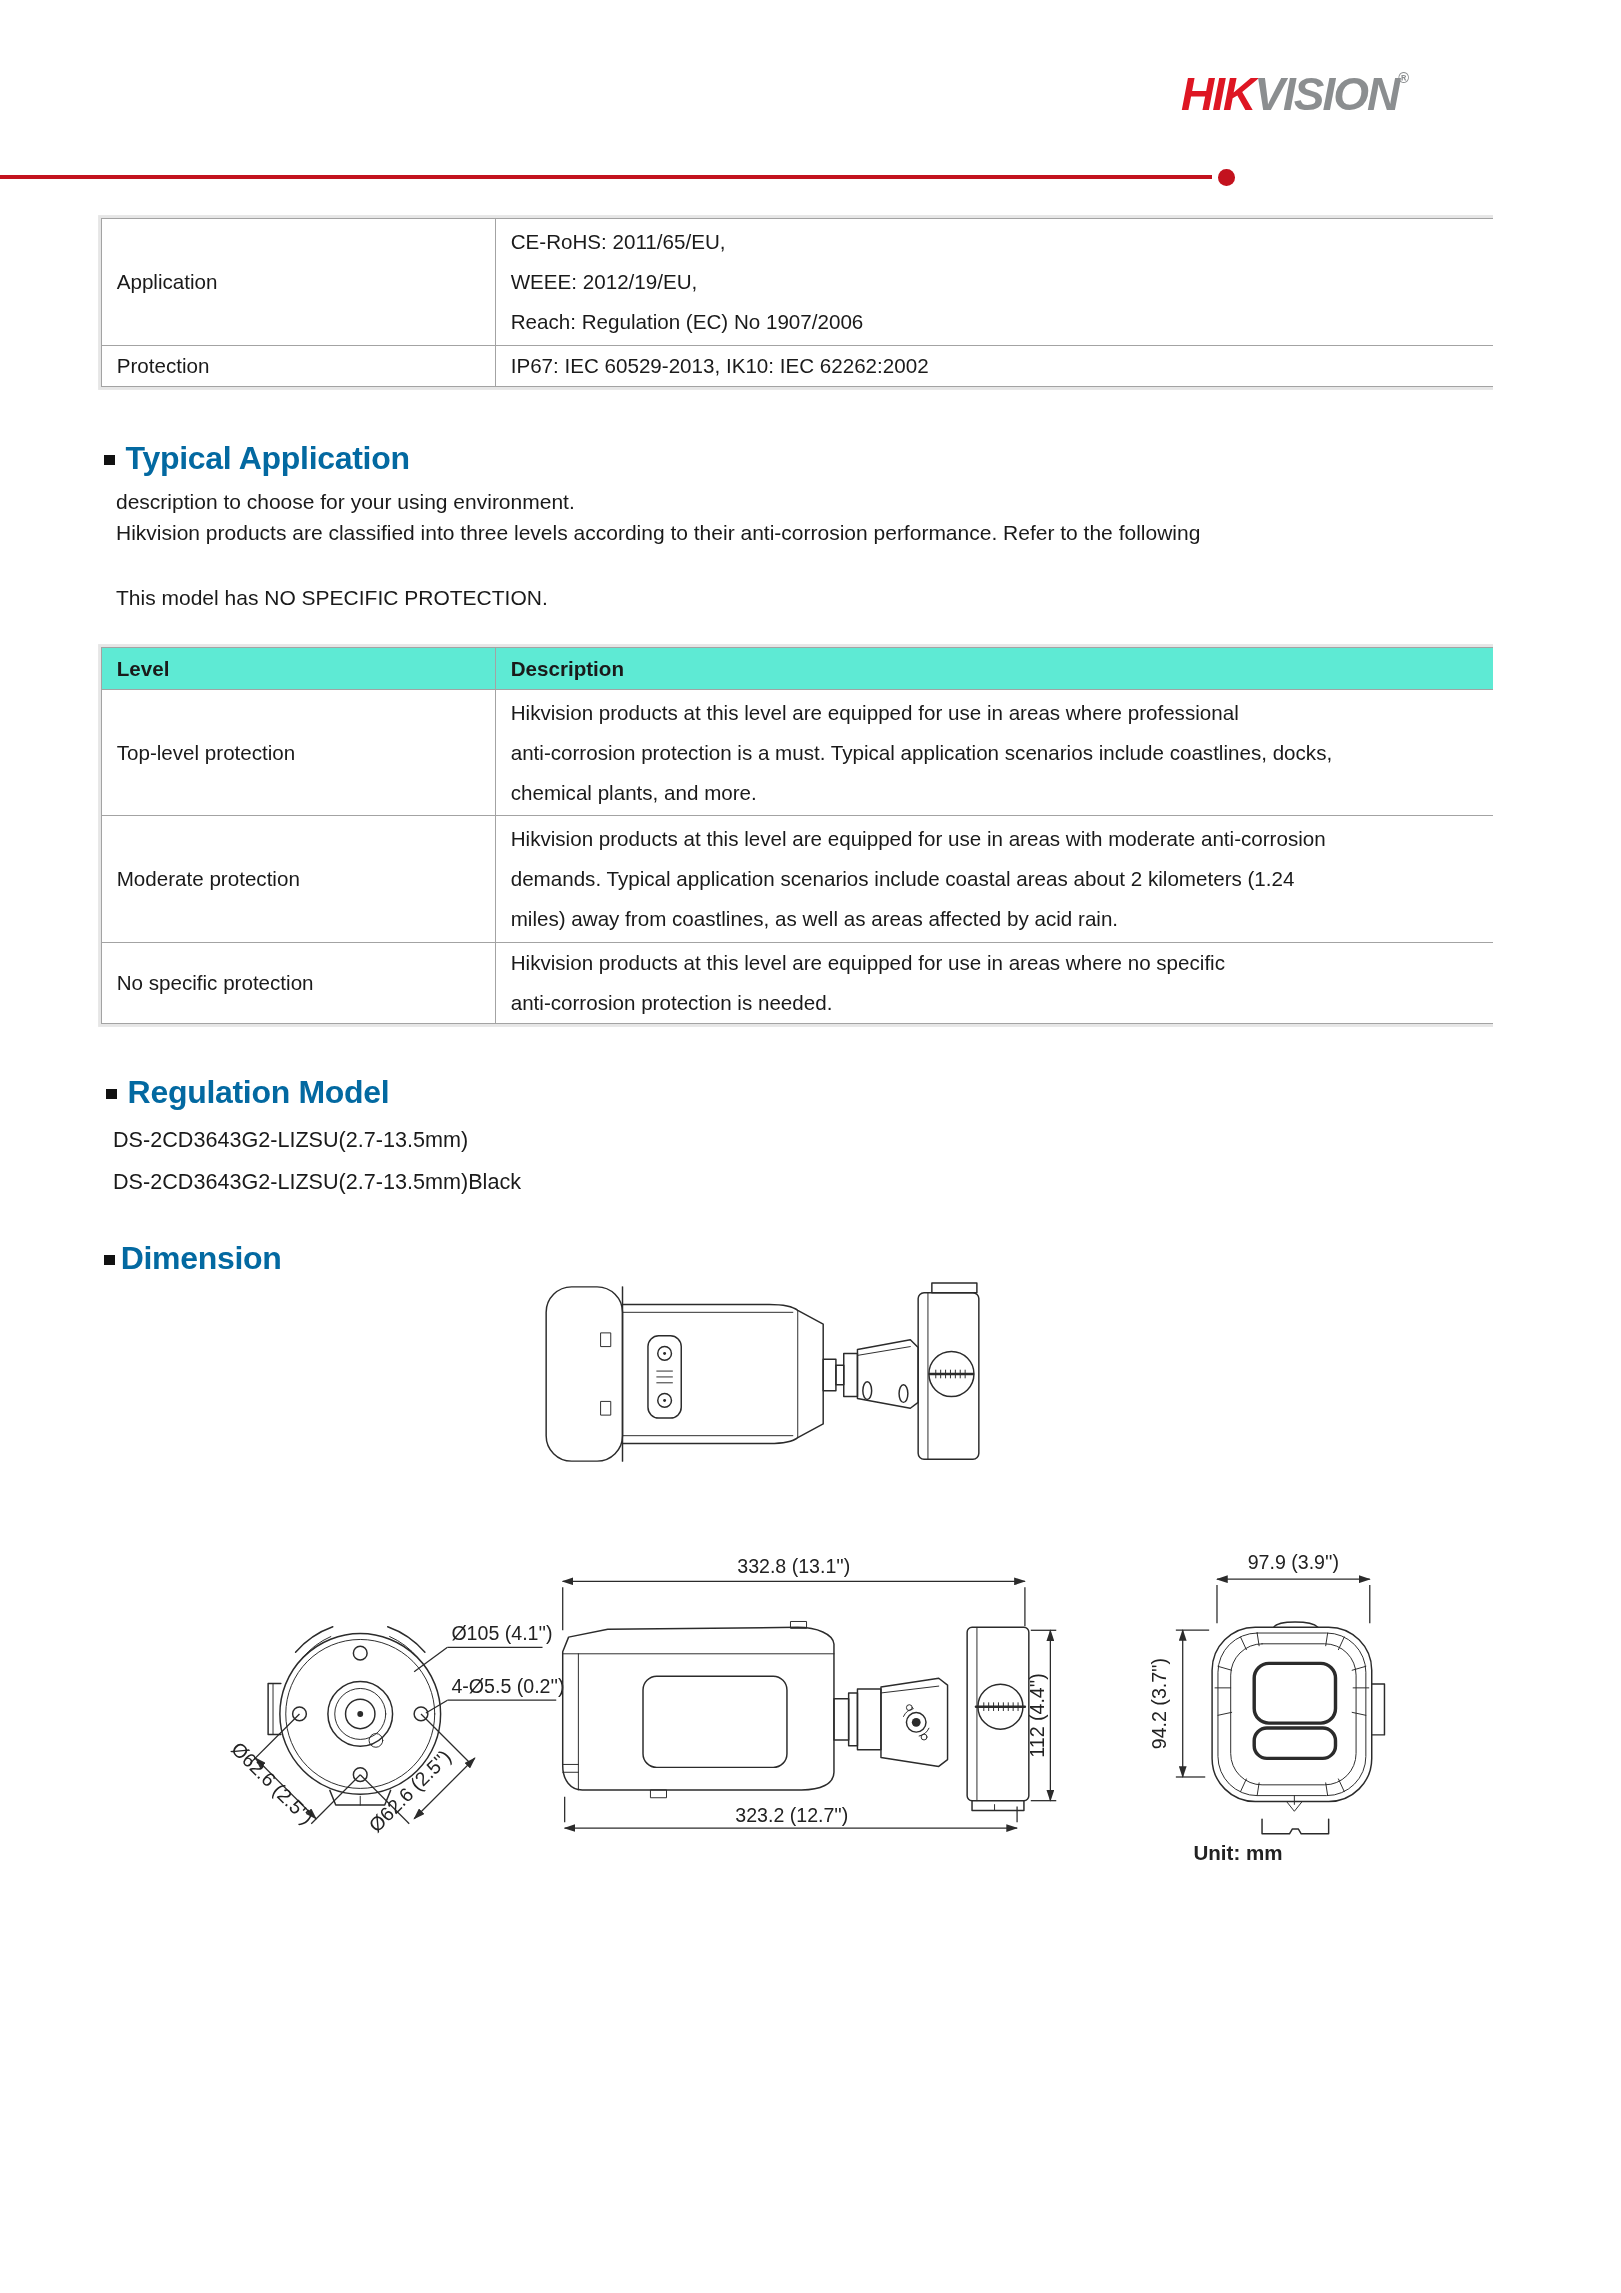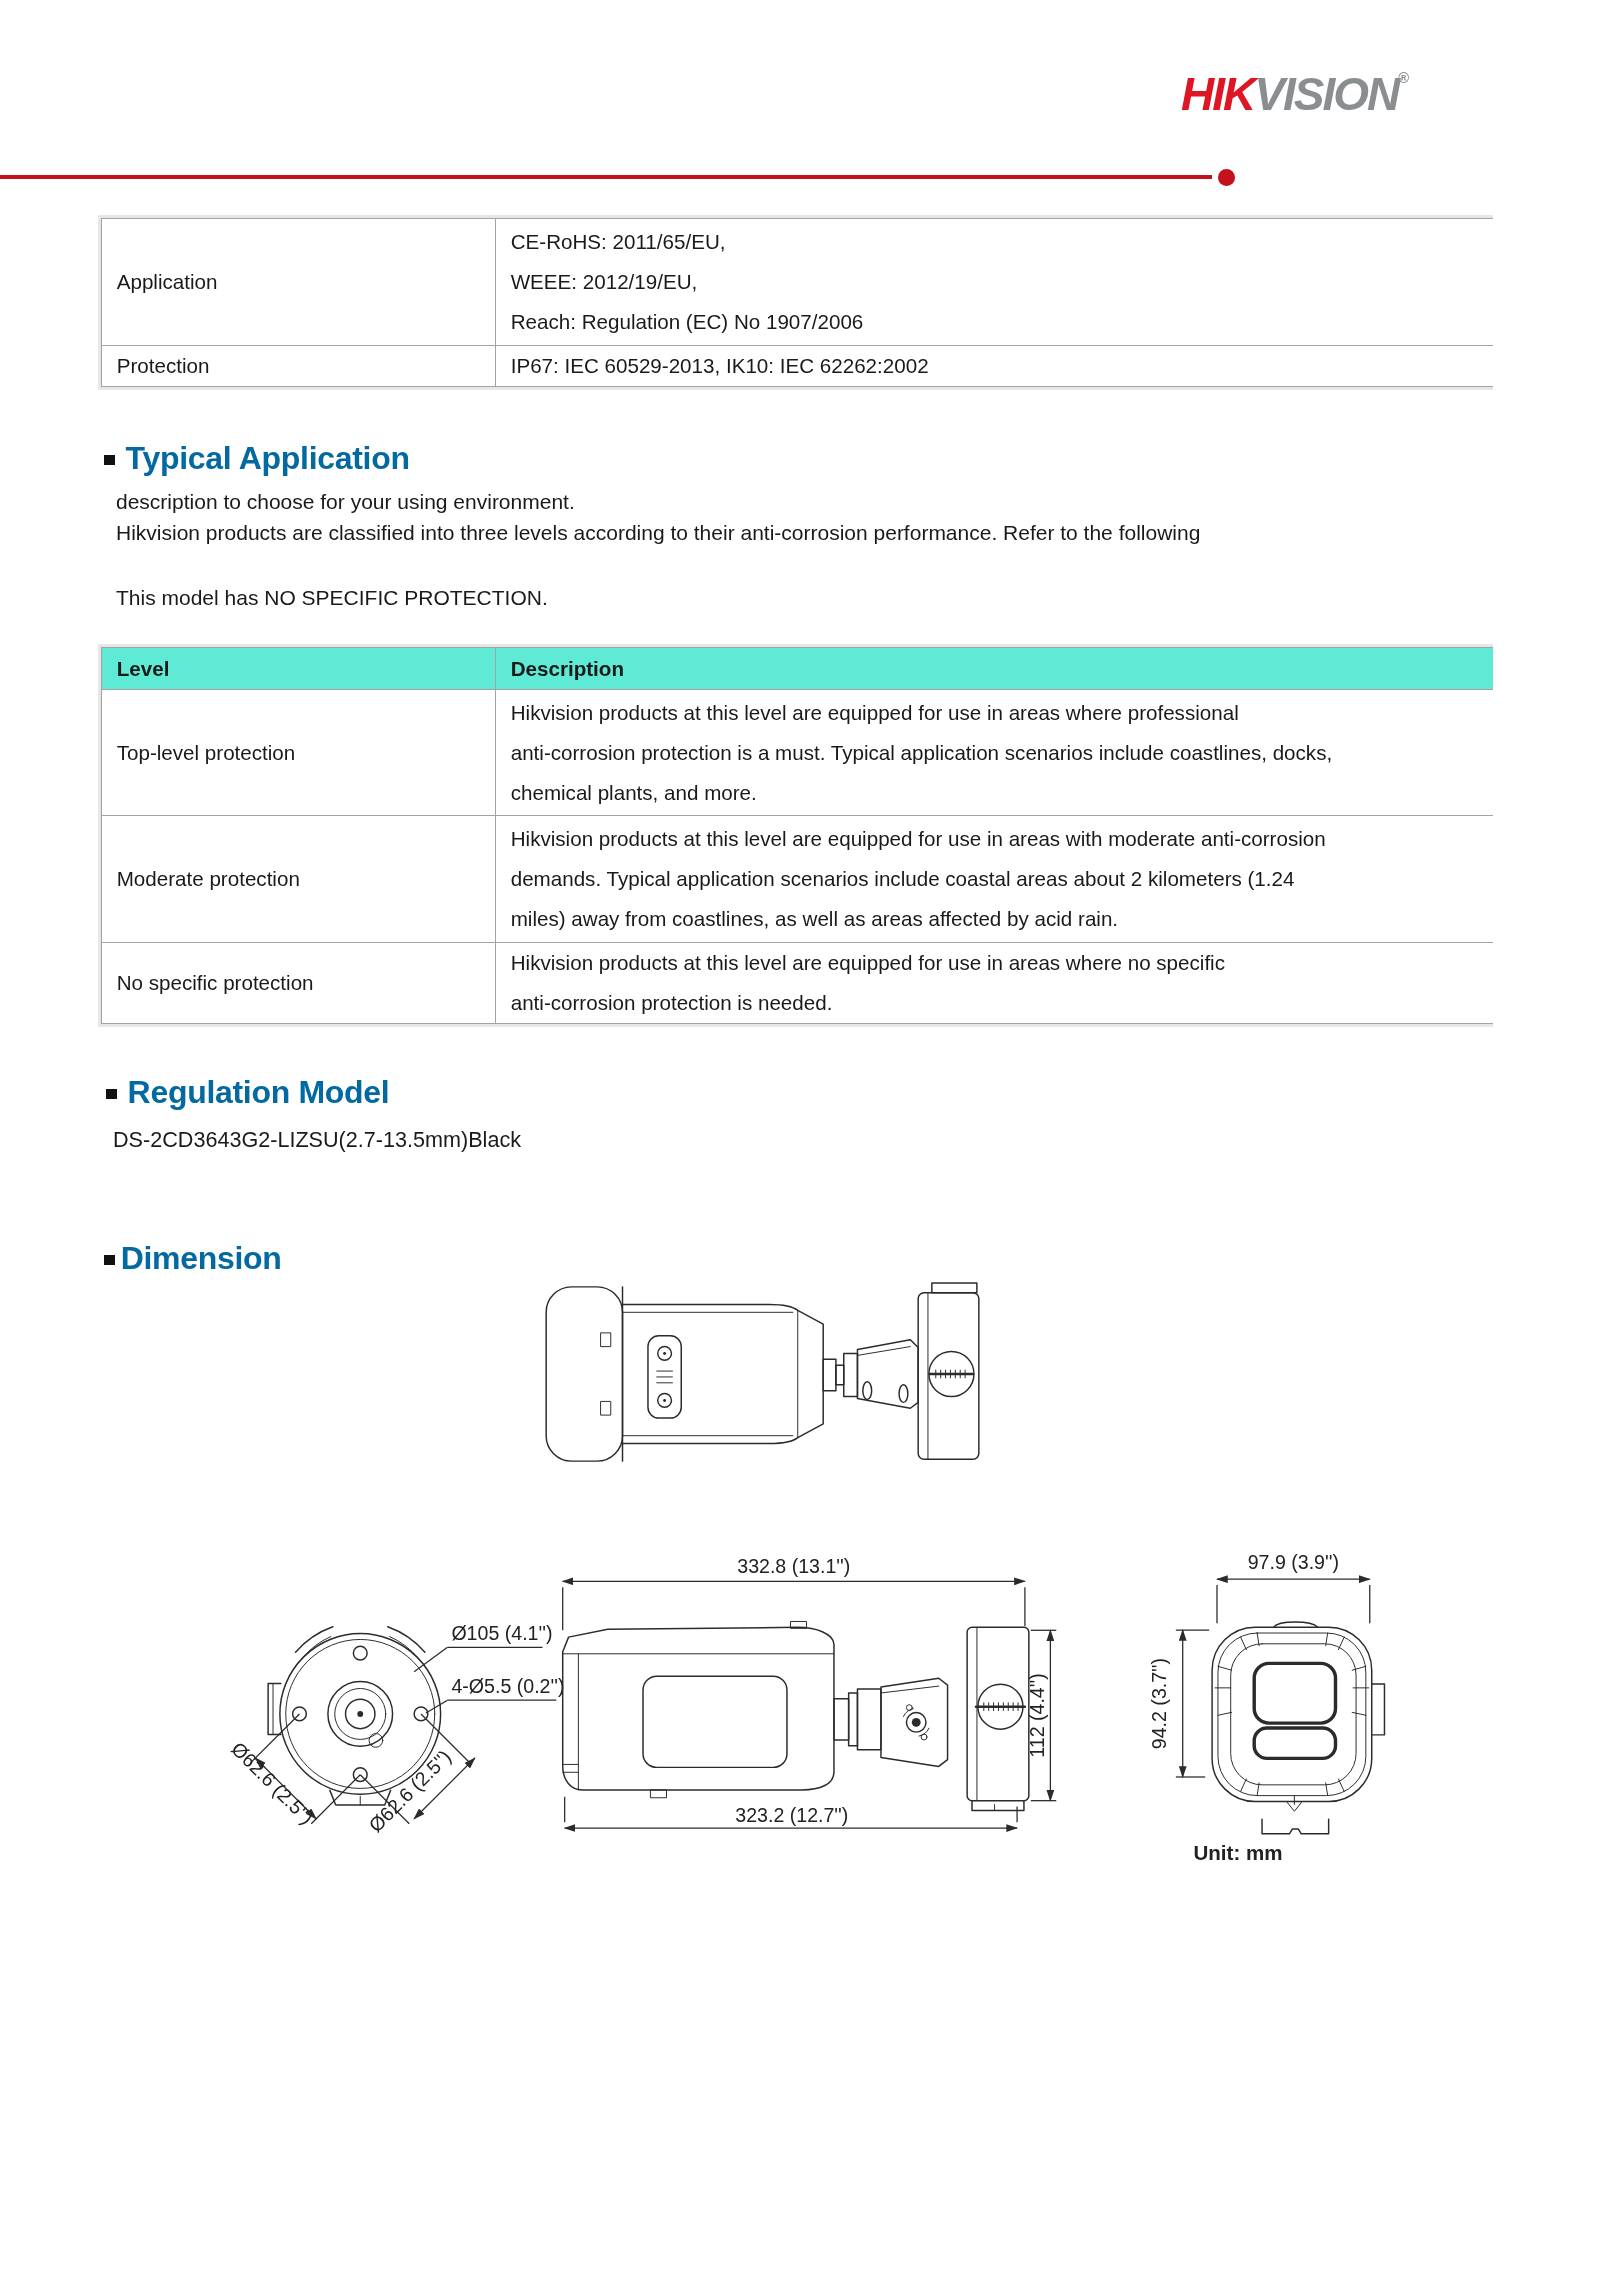--- a/index.html
+++ b/index.html
@@ -131,20 +131,21 @@
         </td>
       </tr>
     </tbody>
   </table>
 
   <div class="section-h" style="left:106px;top:1075px;">
     <span class="bullet"></span>
     <span>Regulation Model</span>
   </div>
   <div class="models">
+    <div class="ml">DS-2CD3643G2-LIZSU(2.7-13.5mm)</div>
     <div class="ml">DS-2CD3643G2-LIZSU(2.7-13.5mm)Black</div>
   </div>
 
   <div class="section-h tight" style="left:104px;top:1241px;">
     <span class="bullet"></span>
     <span>Dimension</span>
   </div>
 
   <svg class="drw" style="left:542px;top:1281px;" width="441" height="186" viewBox="0 0 450 190">
     <defs>

